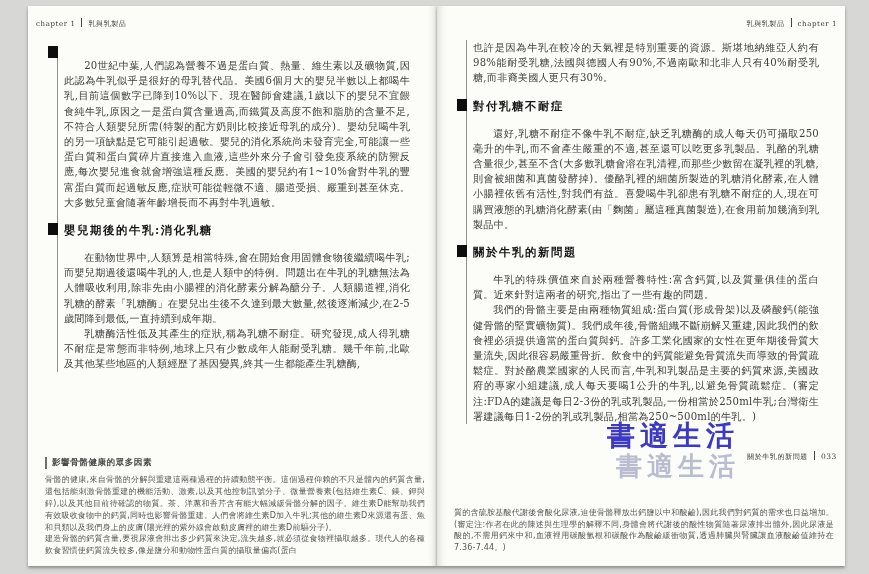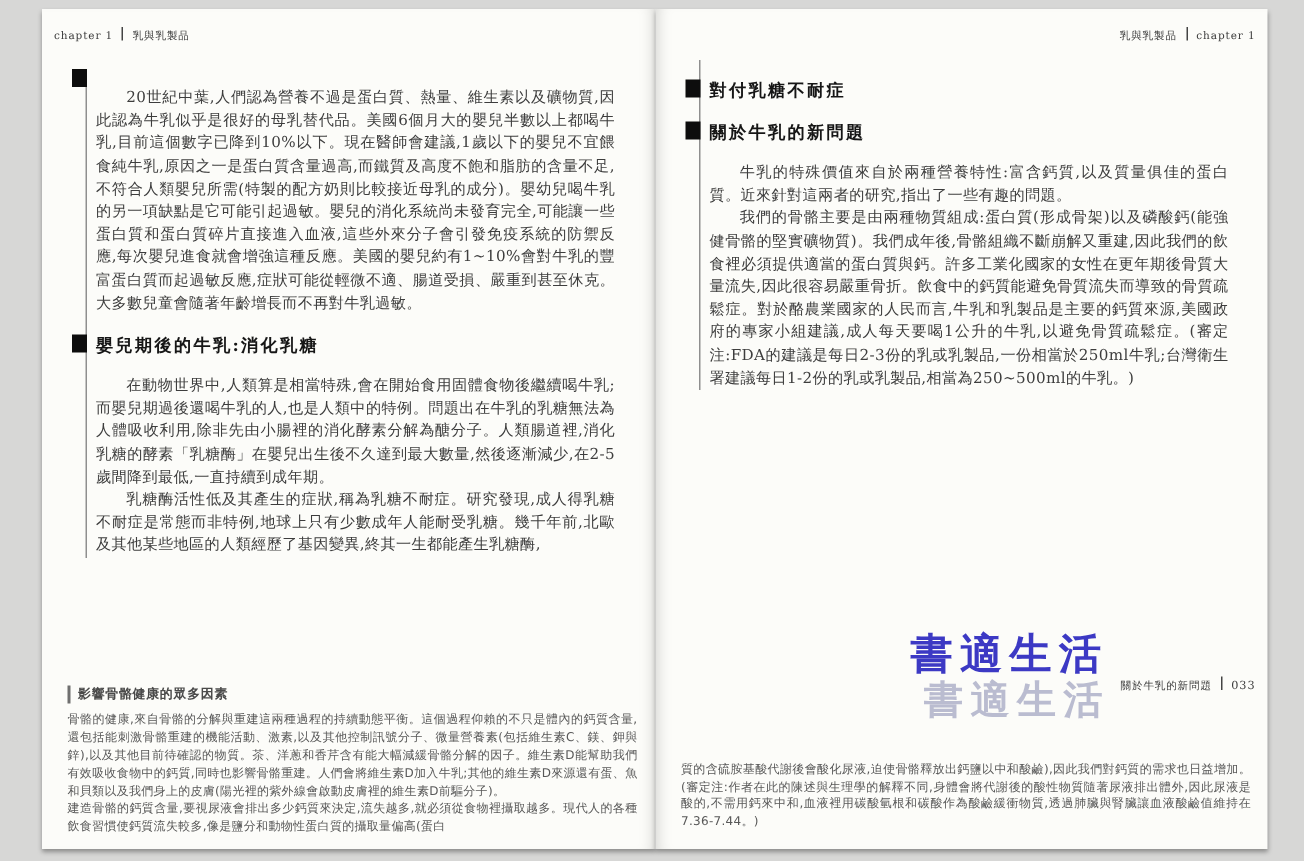--- a/index.html
+++ b/index.html
@@ -110,24 +110,26 @@
       <p class="note-p">建造骨骼的鈣質含量,要視尿液會排出多少鈣質來決定,流失越多,就必須從食物裡攝取越多。現代人的各種飲食習慣使鈣質流失較多,像是鹽分和動物性蛋白質的攝取量偏高(蛋白</p>
     </div>
   </div>
 
   <div class="page page-right">
     <div class="running-head">
       <span>乳與乳製品</span><span class="vbar"></span><span>chapter 1</span>
     </div>
 
     <div class="main-col">
+      <p class="bodytext">也許是因為牛乳在較冷的天氣裡是特別重要的資源。斯堪地納維亞人約有98%能耐受乳糖,法國與德國人有90%,不過南歐和北非人只有40%耐受乳糖,而非裔美國人更只有30%。</p>
 
       <h2 class="sec-h gap-top">
         <span class="sq"></span><span>對付乳糖不耐症</span>
       </h2>
+      <p class="bodytext ind">還好,乳糖不耐症不像牛乳不耐症,缺乏乳糖酶的成人每天仍可攝取250毫升的牛乳,而不會產生嚴重的不適,甚至還可以吃更多乳製品。乳酪的乳糖含量很少,甚至不含(大多數乳糖會溶在乳清裡,而那些少數留在凝乳裡的乳糖,則會被細菌和真菌發酵掉)。優酪乳裡的細菌所製造的乳糖消化酵素,在人體小腸裡依舊有活性,對我們有益。喜愛喝牛乳卻患有乳糖不耐症的人,現在可購買液態的乳糖消化酵素(由「麴菌」屬這種真菌製造),在食用前加幾滴到乳製品中。</p>
 
       <h2 class="sec-h gap-top">
         <span class="sq"></span><span>關於牛乳的新問題</span>
       </h2>
       <p class="bodytext ind">牛乳的特殊價值來自於兩種營養特性:富含鈣質,以及質量俱佳的蛋白質。近來針對這兩者的研究,指出了一些有趣的問題。</p>
 
       <p class="bodytext ind">我們的骨骼主要是由兩種物質組成:蛋白質(形成骨架)以及磷酸鈣(能強健骨骼的堅實礦物質)。我們成年後,骨骼組織不斷崩解又重建,因此我們的飲食裡必須提供適當的蛋白質與鈣。許多工業化國家的女性在更年期後骨質大量流失,因此很容易嚴重骨折。飲食中的鈣質能避免骨質流失而導致的骨質疏鬆症。對於酪農業國家的人民而言,牛乳和乳製品是主要的鈣質來源,美國政府的專家小組建議,成人每天要喝1公升的牛乳,以避免骨質疏鬆症。(審定注:FDA的建議是每日2-3份的乳或乳製品,一份相當於250ml牛乳;台灣衛生署建議每日1-2份的乳或乳製品,相當為250~500ml的牛乳。)</p>
     </div>
 
     <div class="page-footer">

